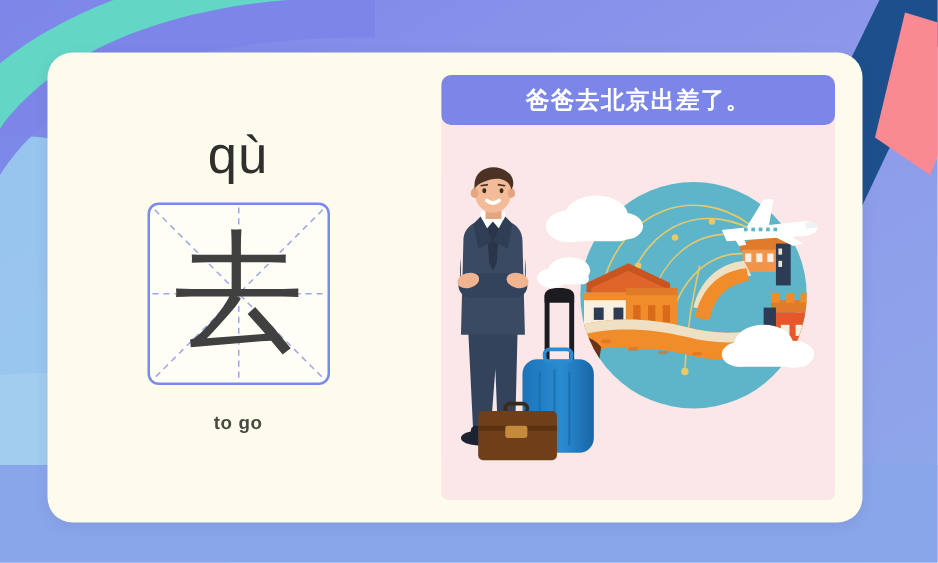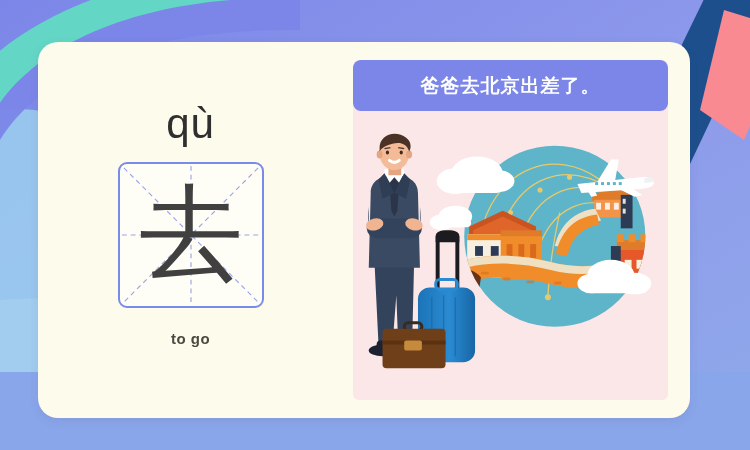--- a/index.html
+++ b/index.html
@@ -76,21 +76,21 @@
   }
   .illus-inner {
     position:relative;
     width:100%; height:100%;
     background:#FBE7E7;
     border-radius:6px;
     overflow:hidden;
   }
   .banner {
     position:absolute; left:0; right:0; top:0;
-    height:51px;
+    height:40px;
     background:#7b86e8;
     border-radius:8px;
     display:flex; align-items:center; justify-content:center;
     color:#ffffff;
     font-size:19px;
     font-weight:bold;
     letter-spacing:1px;
     font-family:"DejaVu Sans", sans-serif;
     z-index:3;
   }

